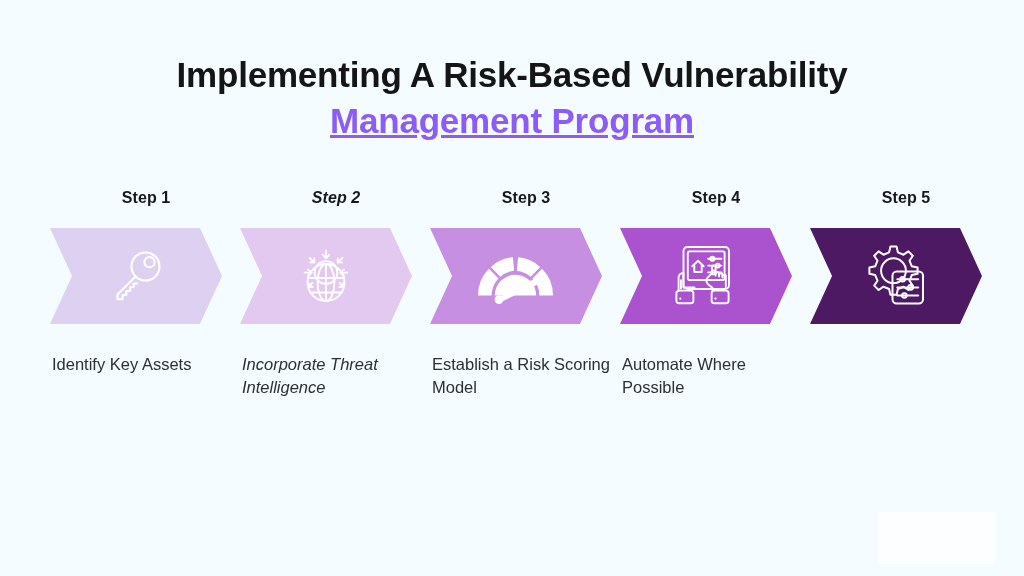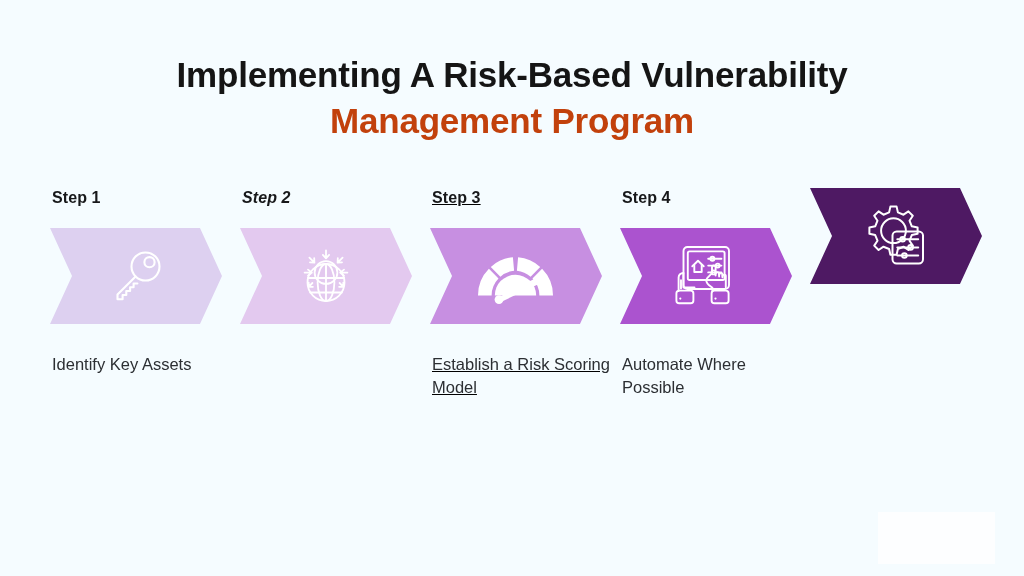--- a/index.html
+++ b/index.html
@@ -50,20 +50,21 @@
     top: 0;
     width: 190px;
   }
   .step-label {
     font-size: 16px;
     font-weight: 700;
     color: #17181a;
     line-height: 20px;
     margin: 0 0 20px 2px;
     letter-spacing: 0.1px;
+    text-align: center;
   }
   .chevron {
     position: relative;
     width: 172px;
     height: 96px;
     clip-path: polygon(0% 0%, 87.2% 0%, 100% 50%, 87.2% 100%, 0% 100%, 12.8% 50%);
   }
   .chevron .icon-wrap {
     position: absolute;
     left: 0;
@@ -96,21 +97,21 @@
     background: #fdfeff;
   }
 </style>
 </head>
 <body style="background: rgb(245, 252, 255);">
 
 <div class="canvas">
 
   <div class="title-block">
     <div class="title-line" style="color: rgb(21, 21, 21);">Implementing A Risk-Based Vulnerability</div>
-    <div class="title-line" style="color: #c2410c;">Management Program</div>
+    <div class="title-line" style="color: #8b5cf6; text-decoration: underline;">Management Program</div>
   </div>
 
   <div class="steps">
 
     <div class="step" style="left:0px;">
       <div class="step-label">Step 1</div>
       <div class="chevron" style="background: rgb(221, 208, 240);">
         <div class="icon-wrap">
           <svg width="62" height="62" viewBox="0 0 62 62" fill="none">
             <g stroke="#ffffff" stroke-width="2.1" stroke-linecap="round" stroke-linejoin="round" fill="none">
@@ -145,23 +146,24 @@
               <path d="M12.6 30.6 H19.3 M16.0 27.6 L19.9 30.6 L16.0 33.7"></path>
               <path d="M55.4 30.6 H48.7 M52.0 27.6 L48.1 30.6 L52.0 33.7"></path>
               <path d="M17.4 15.6 L21.9 20.1 M18.0 20.4 L22.4 20.6 L22.2 16.2"></path>
               <path d="M50.6 15.6 L46.1 20.1 M50.0 20.4 L45.6 20.6 L45.8 16.2"></path>
               <path d="M20.4 41.0 L17.0 44.5 M16.7 40.6 L16.7 44.8 L20.9 44.8"></path>
               <path d="M47.6 41.0 L51.0 44.5 M51.3 40.6 L51.3 44.8 L47.1 44.8"></path>
             </g>
           </svg>
         </div>
       </div>
-    </div>
-
-    <div class="step" style="left:380px;text-decoration:underline;">
+      <div class="caption">Incorporate Threat Intelligence</div>
+    </div>
+
+    <div class="step" style="left:380px;">
       <div class="step-label">Step 3</div>
       <div class="chevron" style="background: rgb(199, 143, 225);">
         <div class="icon-wrap">
           <svg width="82" height="62" viewBox="0 0 82 62" fill="none">
             <g fill="#ffffff">
 
               <path d="M3.0 50.5 A38 38 0 0 1 13.9 23.8 L23.5 33.4 A24.4 24.4 0 0 0 16.6 50.5 Z"></path>
               <path d="M15.8 21.9 A38 38 0 0 1 37.9 12.2 L39.1 25.7 A24.4 24.4 0 0 0 25.4 31.7 Z"></path>
               <path d="M43.1 12.2 A38 38 0 0 1 65.2 21.9 L55.6 31.7 A24.4 24.4 0 0 0 41.9 25.7 Z"></path>
               <path d="M67.1 23.8 A38 38 0 0 1 78.0 50.5 L64.4 50.5 A24.4 24.4 0 0 0 57.5 33.4 Z"></path>
@@ -211,20 +213,21 @@
               <rect x="40.6" y="47.6" width="17.0" height="12.6" rx="2.8"></rect>
               <circle cx="44.5" cy="55.6" r="1.1" fill="#ffffff" stroke="none"></circle>
             </g>
           </svg>
         </div>
       </div>
       <div class="caption">Automate Where Possible</div>
     </div>
 
     <div class="step" style="left:760px;">
+      <div class="step-label">Step 5</div>
       <div class="chevron" style="background: rgb(78, 25, 99);">
         <div class="icon-wrap">
           <svg width="70" height="66" viewBox="0 0 70 66" fill="none">
             <g stroke="#ffffff" stroke-width="2.0" stroke-linecap="round" stroke-linejoin="round" fill="none">
 
               <path d="M29.4 3.6 L35.6 3.6 L36.9 9.4 L42.5 11.7 L47.4 8.4 L51.8 12.8 L48.5 17.7 L50.8 23.3 L56.6 24.6 L56.6 30.8 L50.8 32.1 L48.5 37.7 L51.8 42.6 L47.4 47.0 L42.5 43.7 L36.9 46.0 L35.6 51.8 L29.4 51.8 L28.1 46.0 L22.5 43.7 L17.6 47.0 L13.2 42.6 L16.5 37.7 L14.2 32.1 L8.4 30.8 L8.4 24.6 L14.2 23.3 L16.5 17.7 L13.2 12.8 L17.6 8.4 L22.5 11.7 L28.1 9.4 Z"></path>
               <circle cx="32.5" cy="27.7" r="12.4"></circle>
 
               <rect x="31.5" y="28.4" width="30.5" height="32.0" rx="4.2" fill="none"></rect>
               <path d="M36.3 36.3 H57.2"></path>

